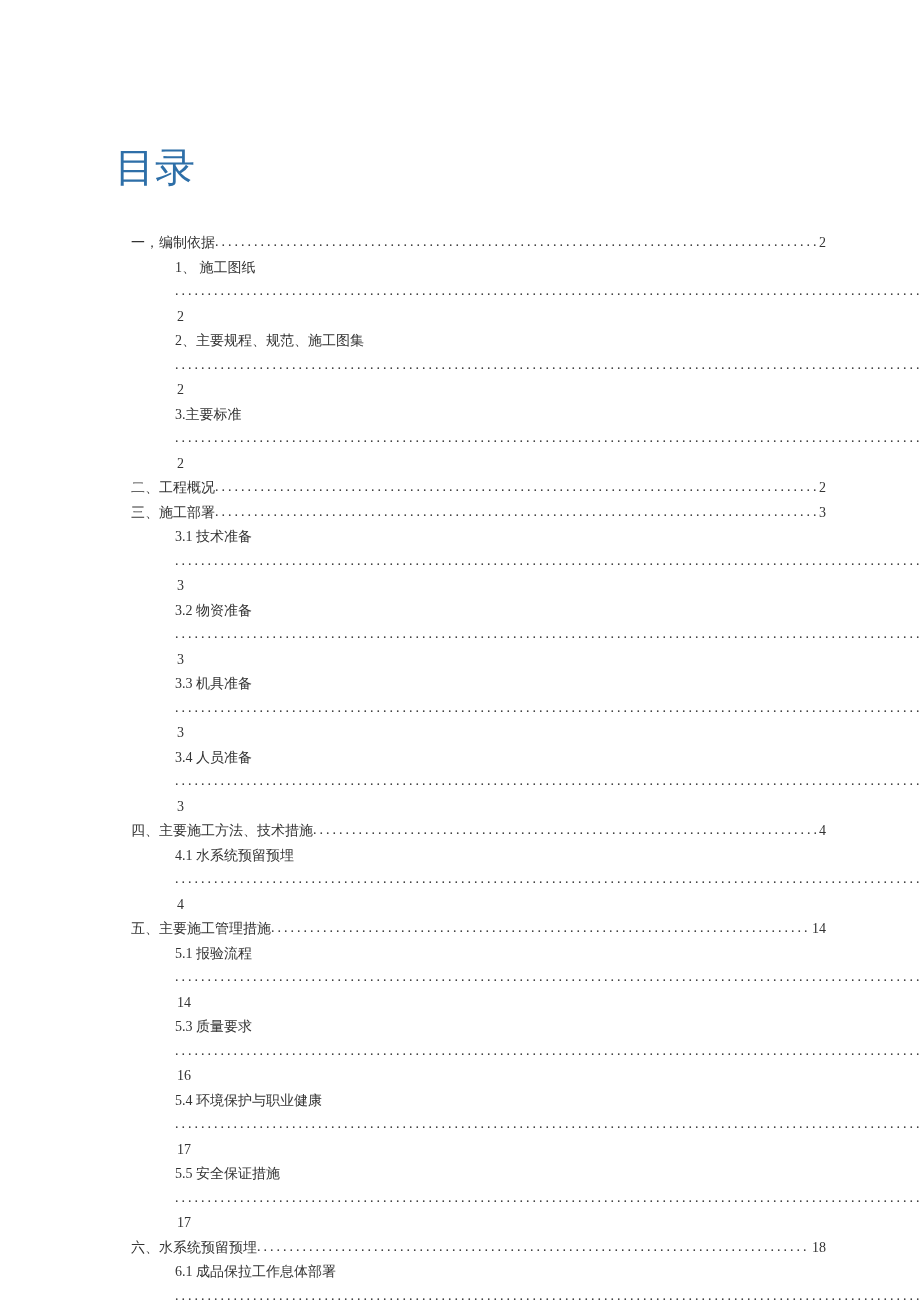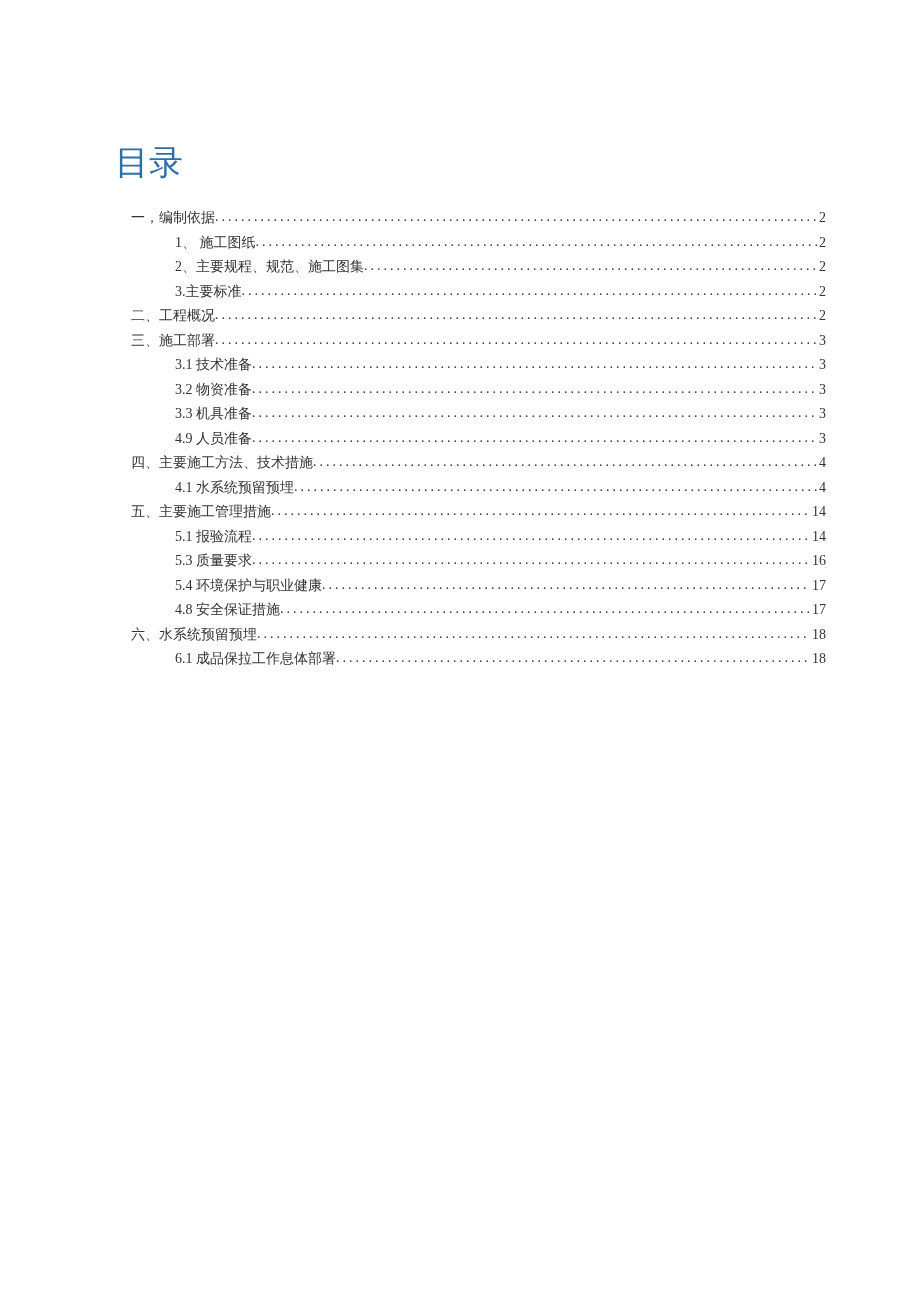--- a/index.html
+++ b/index.html
@@ -8,43 +8,44 @@
       box-sizing: border-box;
     }
     body {
       width: 920px;
       height: 1302px;
       background: #ffffff;
       font-family: "SimSun", "宋体", serif;
       padding: 140px 110px 0 115px;
     }
     .toc-title {
-      font-size: 34px;
+      font-size: 40px;
       color: #2e6fa8;
       font-weight: normal;
-      margin-bottom: 20px;
+      margin-bottom: 36px;
       font-family: Liberation Serif, serif;
     }
     .toc-container {
       width: 100%;
       margin-left: 16px;
     }
     .toc-entry {
       display: flex;
       align-items: baseline;
       font-size: 14px;
       color: #333333;
       line-height: 1.75;
       white-space: nowrap;
     }
     .toc-entry.level-1 {
       padding-left: 0;
     }
     .toc-entry.level-2 {
       padding-left: 44px;
+      flex-direction: column;
     }
     .toc-label {
       flex-shrink: 0;
     }
     .toc-dots {
       flex: 1;
       overflow: hidden;
       letter-spacing: 3px;
       color: #333333;
       position: relative;
@@ -103,21 +104,21 @@
       <span class="toc-label">3.2 物资准备</span>
       <span class="toc-dots"></span>
       <span class="toc-page">3</span>
     </div>
     <div class="toc-entry level-2">
       <span class="toc-label">3.3 机具准备</span>
       <span class="toc-dots"></span>
       <span class="toc-page">3</span>
     </div>
     <div class="toc-entry level-2">
-      <span class="toc-label">4.9 人员准备</span>
+      <span class="toc-label">3.4 人员准备</span>
       <span class="toc-dots"></span>
       <span class="toc-page">3</span>
     </div>
     <div class="toc-entry level-1">
       <span class="toc-label">四、主要施工方法、技术措施</span>
       <span class="toc-dots"></span>
       <span class="toc-page">4</span>
     </div>
     <div class="toc-entry level-2">
       <span class="toc-label">4.1 水系统预留预埋</span>
@@ -138,21 +139,21 @@
       <span class="toc-label">5.3 质量要求</span>
       <span class="toc-dots"></span>
       <span class="toc-page">16</span>
     </div>
     <div class="toc-entry level-2">
       <span class="toc-label">5.4 环境保护与职业健康</span>
       <span class="toc-dots"></span>
       <span class="toc-page">17</span>
     </div>
     <div class="toc-entry level-2">
-      <span class="toc-label">4.8 安全保证措施</span>
+      <span class="toc-label">5.5 安全保证措施</span>
       <span class="toc-dots"></span>
       <span class="toc-page">17</span>
     </div>
     <div class="toc-entry level-1">
       <span class="toc-label">六、水系统预留预埋</span>
       <span class="toc-dots"></span>
       <span class="toc-page">18</span>
     </div>
     <div class="toc-entry level-2">
       <span class="toc-label">6.1 成品保拉工作息体部署</span>

